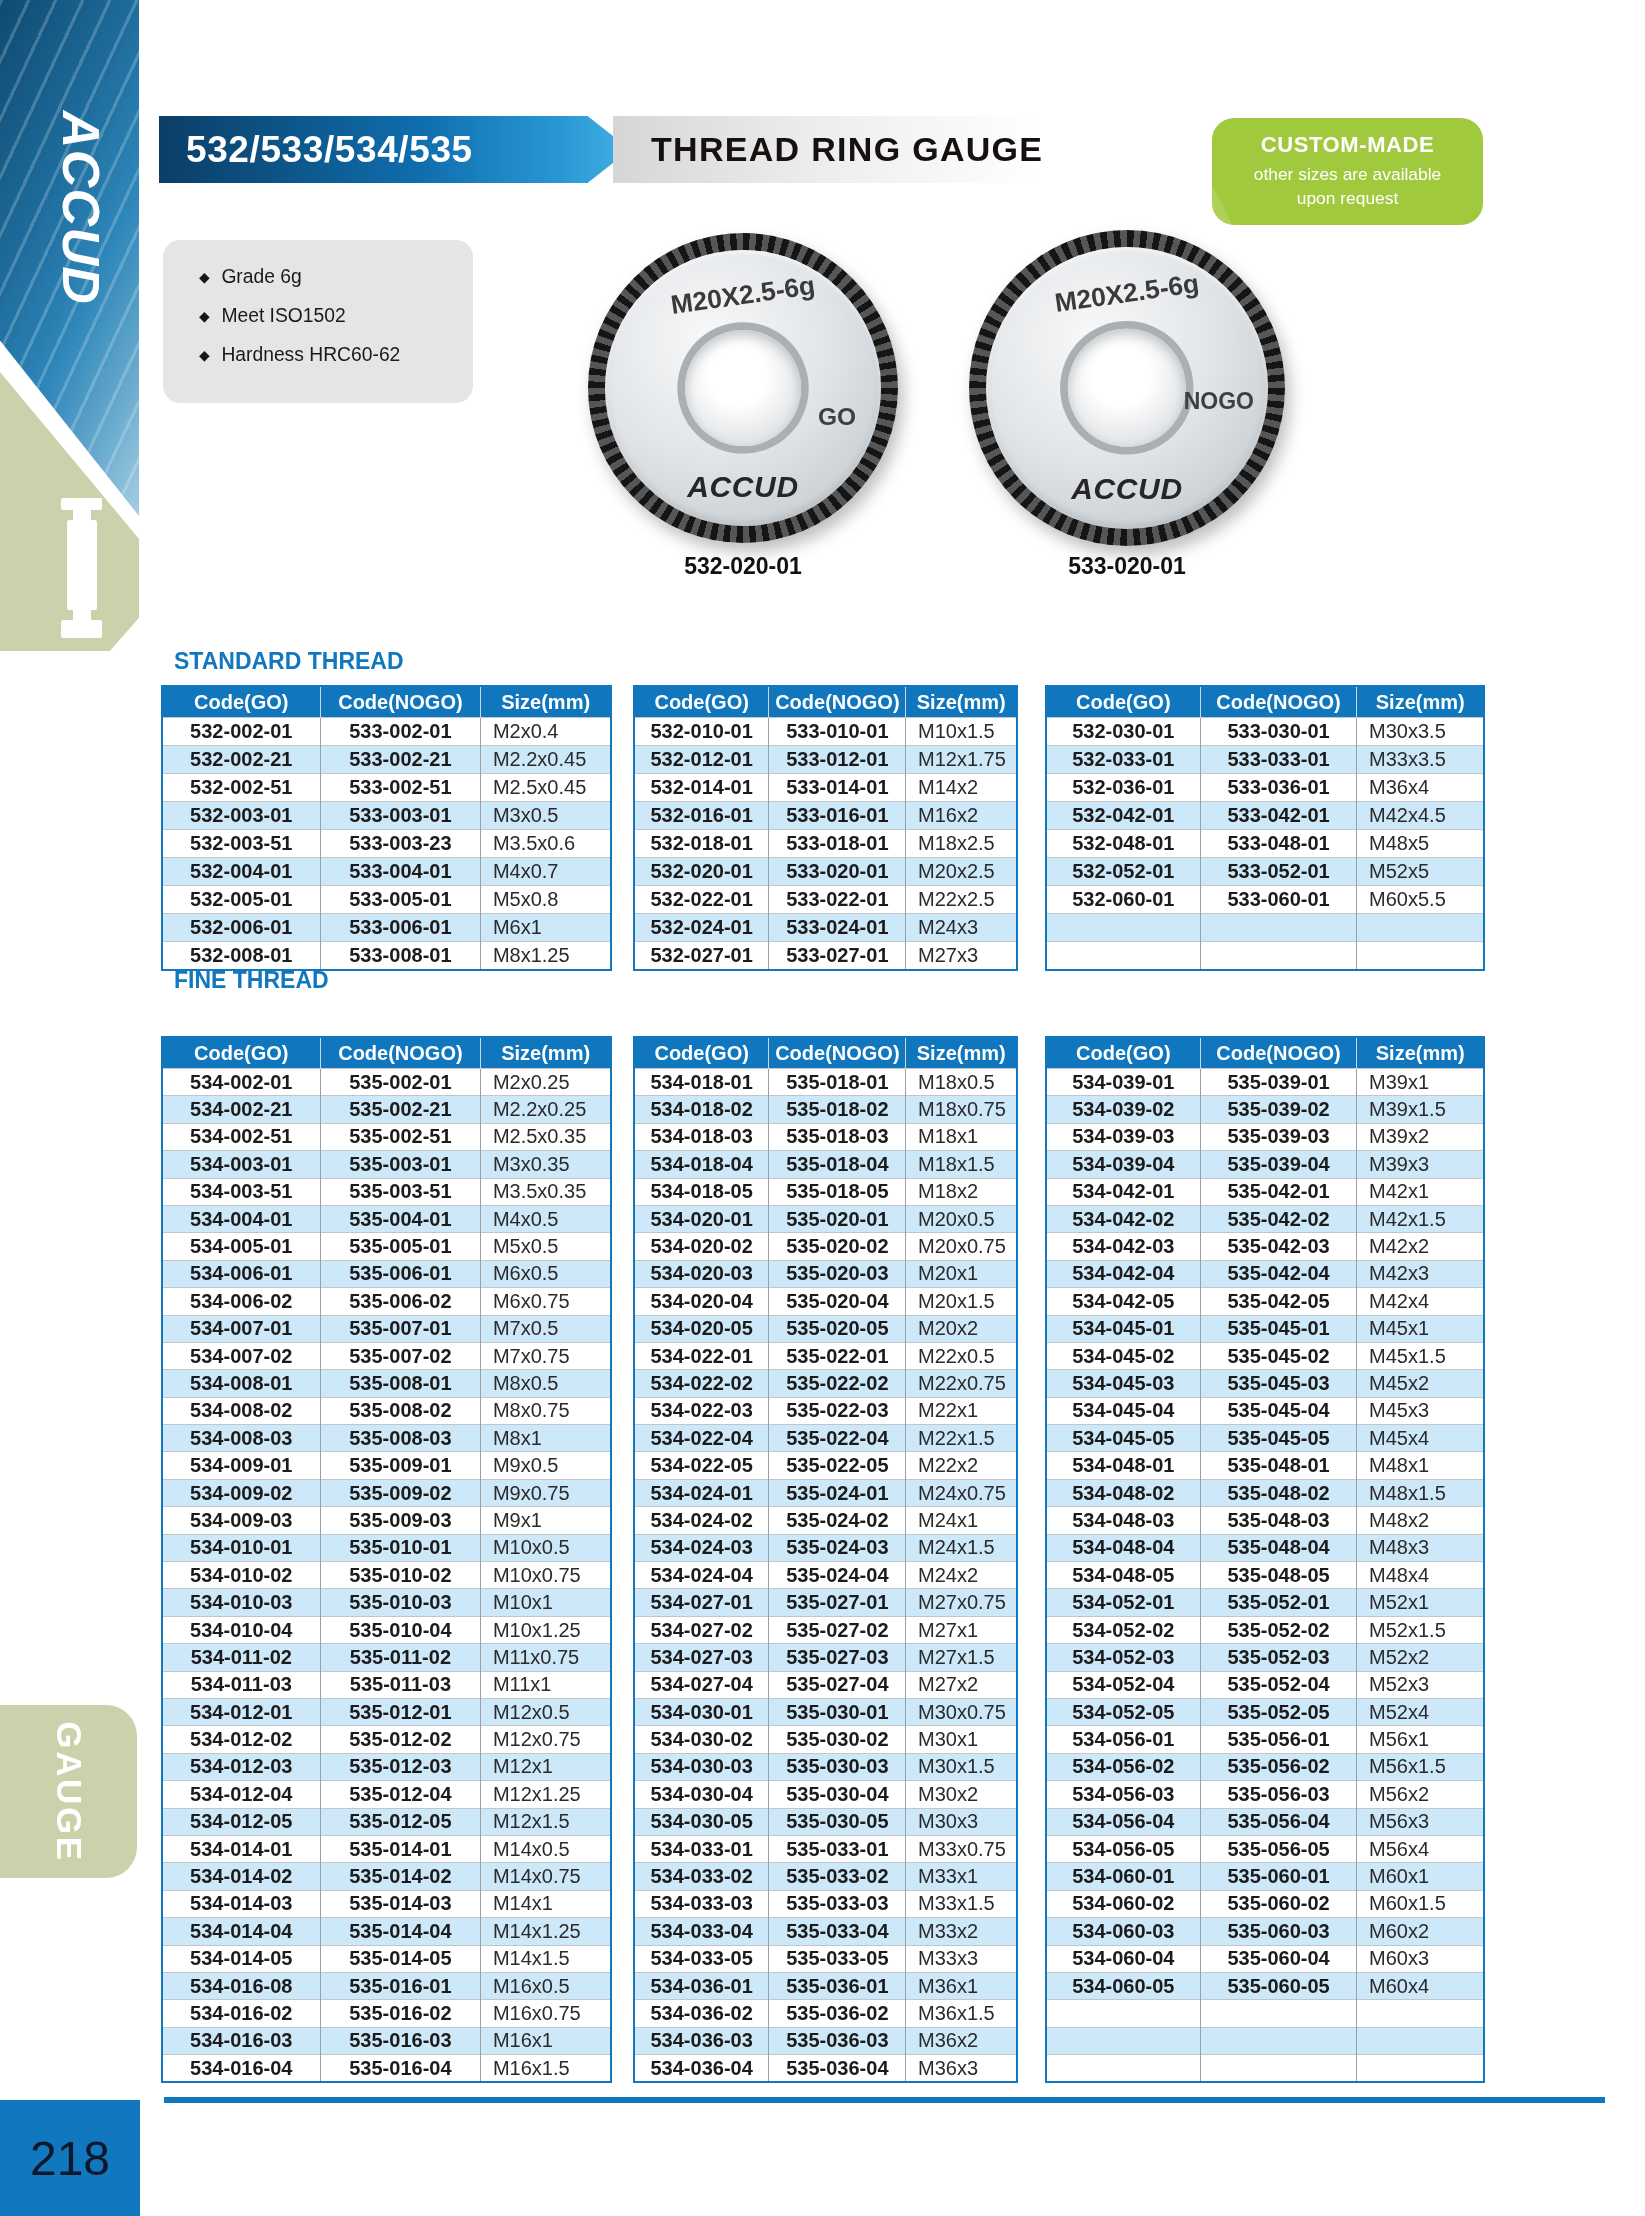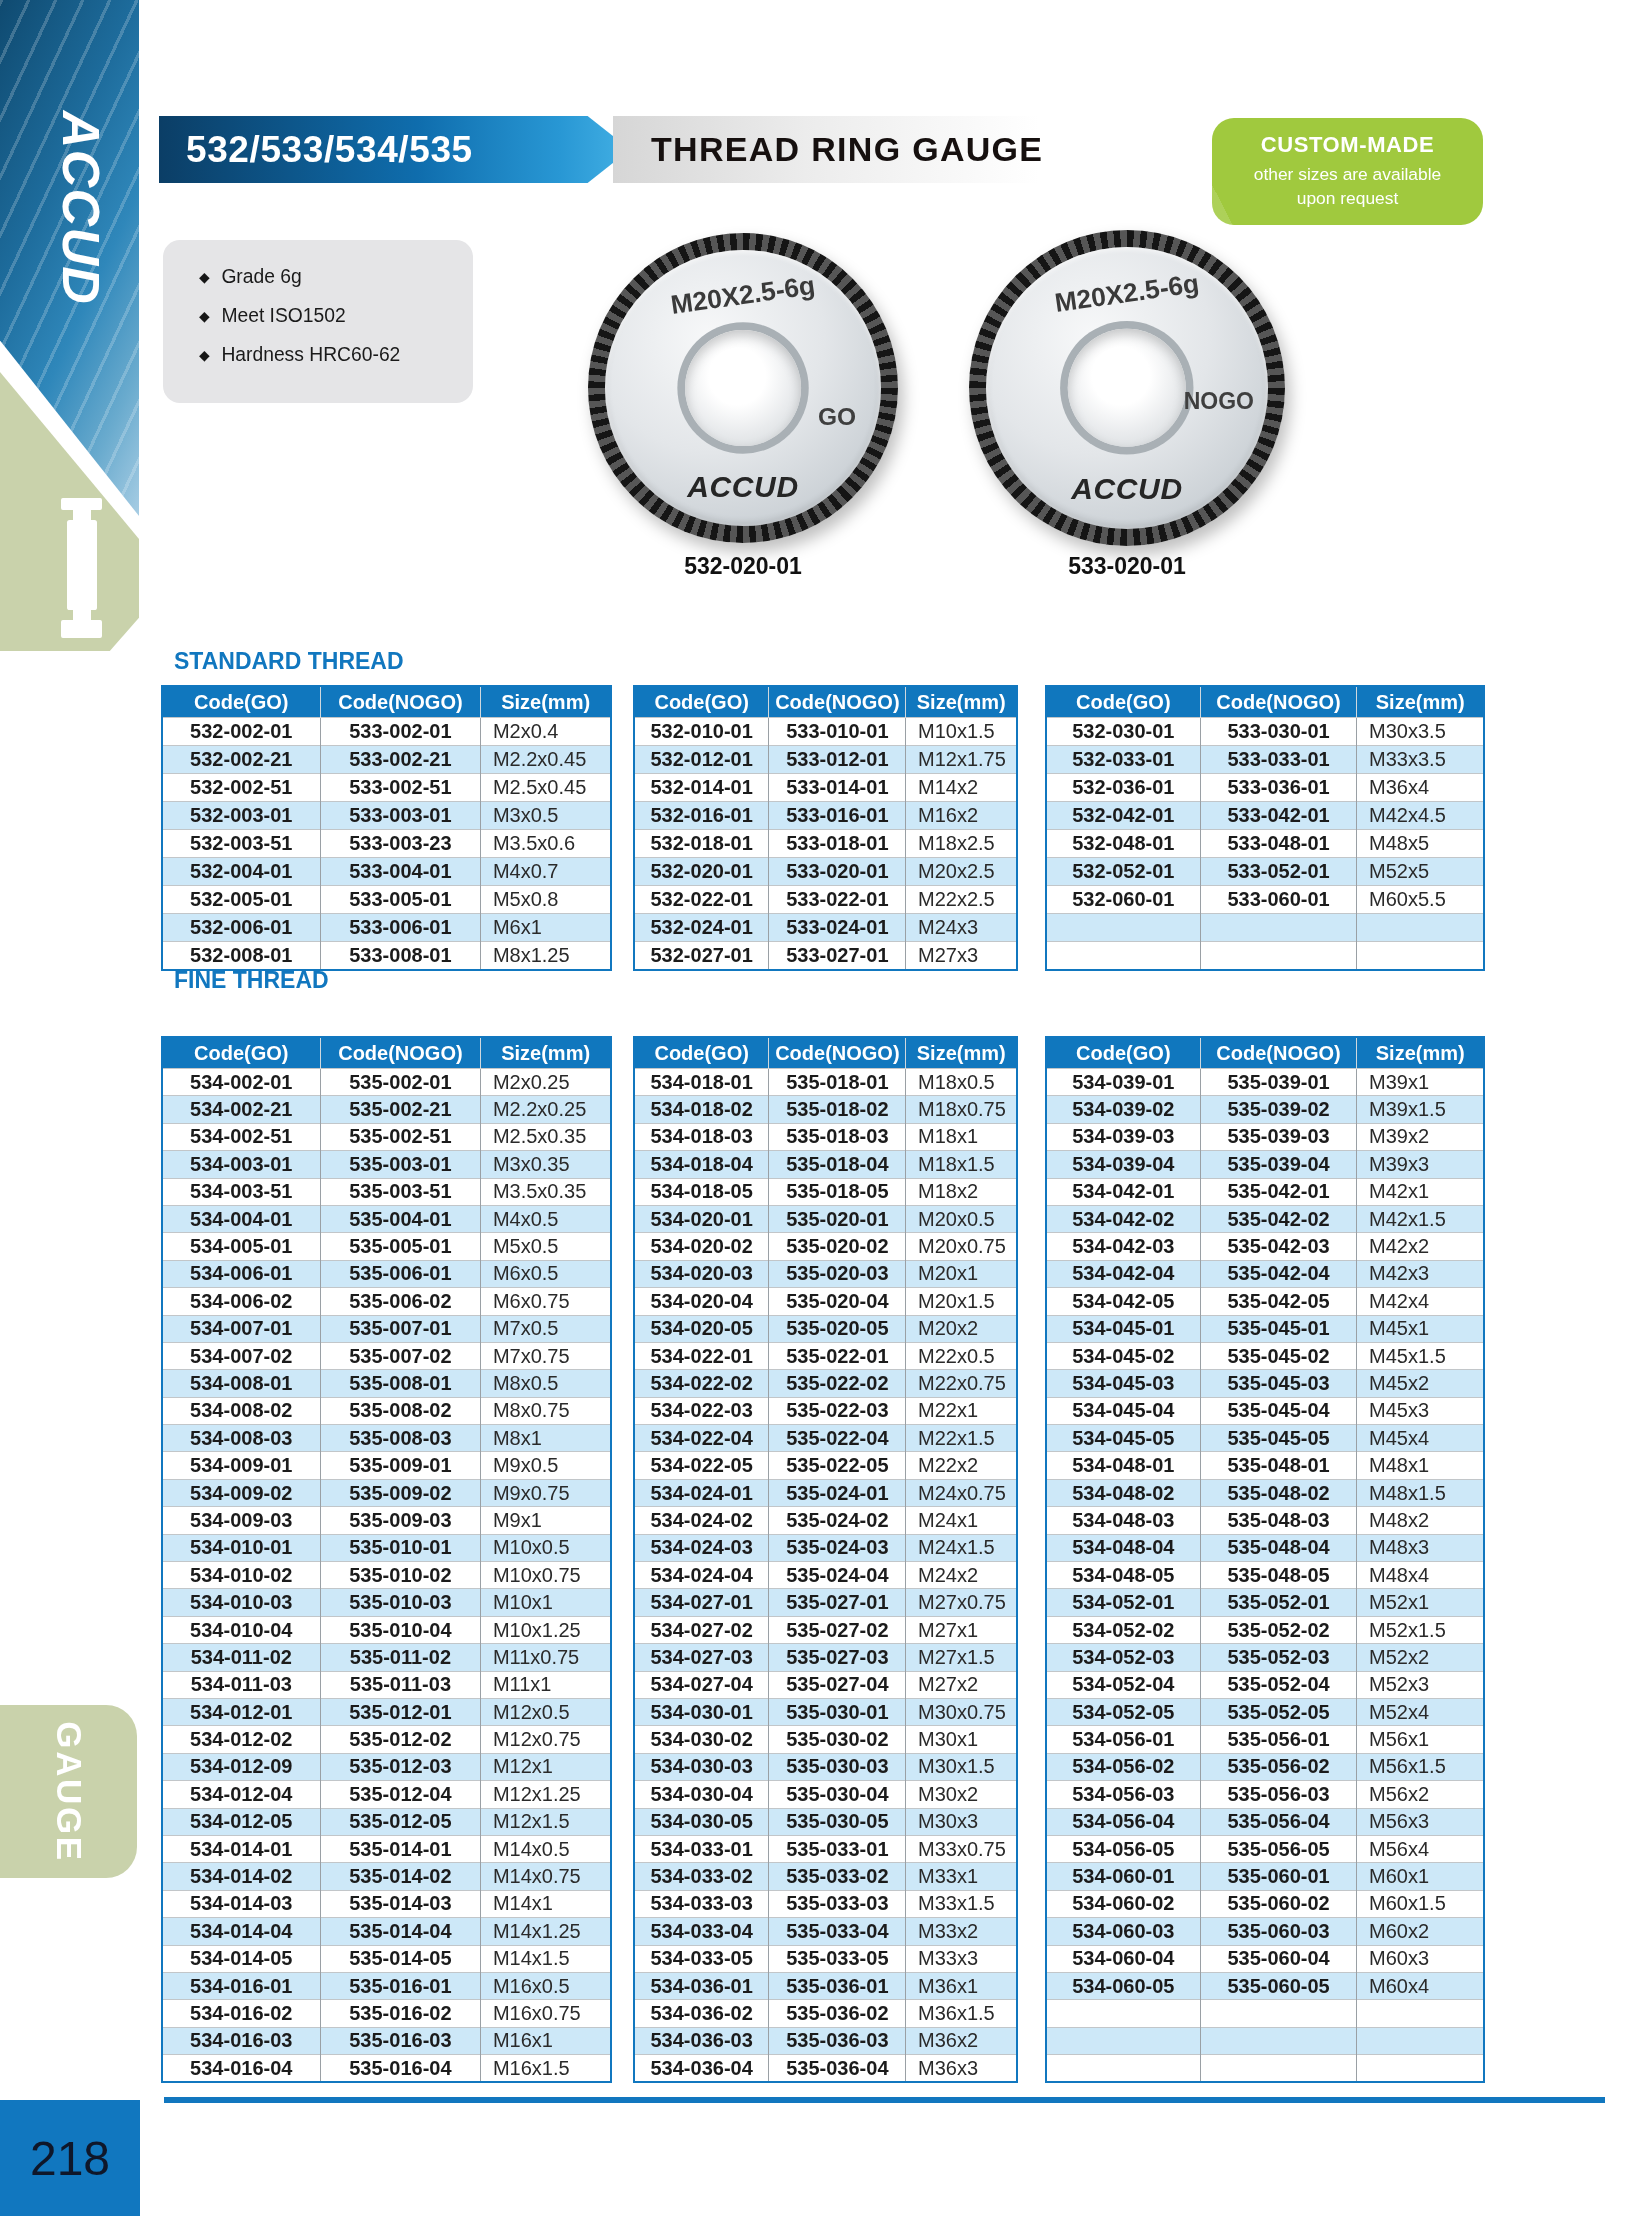--- a/index.html
+++ b/index.html
@@ -488,21 +488,21 @@
             <td class="code">534-012-01</td>
             <td class="code">535-012-01</td>
             <td class="size">M12x0.5</td>
           </tr>
           <tr>
             <td class="code">534-012-02</td>
             <td class="code">535-012-02</td>
             <td class="size">M12x0.75</td>
           </tr>
           <tr>
-            <td class="code">534-012-09</td>
+            <td class="code">534-012-03</td>
             <td class="code">535-012-03</td>
             <td class="size">M12x1</td>
           </tr>
           <tr>
             <td class="code">534-012-04</td>
             <td class="code">535-012-04</td>
             <td class="size">M12x1.25</td>
           </tr>
           <tr>
             <td class="code">534-012-05</td>
@@ -528,21 +528,21 @@
             <td class="code">534-014-04</td>
             <td class="code">535-014-04</td>
             <td class="size">M14x1.25</td>
           </tr>
           <tr>
             <td class="code">534-014-05</td>
             <td class="code">535-014-05</td>
             <td class="size">M14x1.5</td>
           </tr>
           <tr>
-            <td class="code">534-016-01</td>
+            <td class="code">534-016-08</td>
             <td class="code">535-016-01</td>
             <td class="size">M16x0.5</td>
           </tr>
           <tr>
             <td class="code">534-016-02</td>
             <td class="code">535-016-02</td>
             <td class="size">M16x0.75</td>
           </tr>
           <tr>
             <td class="code">534-016-03</td>

